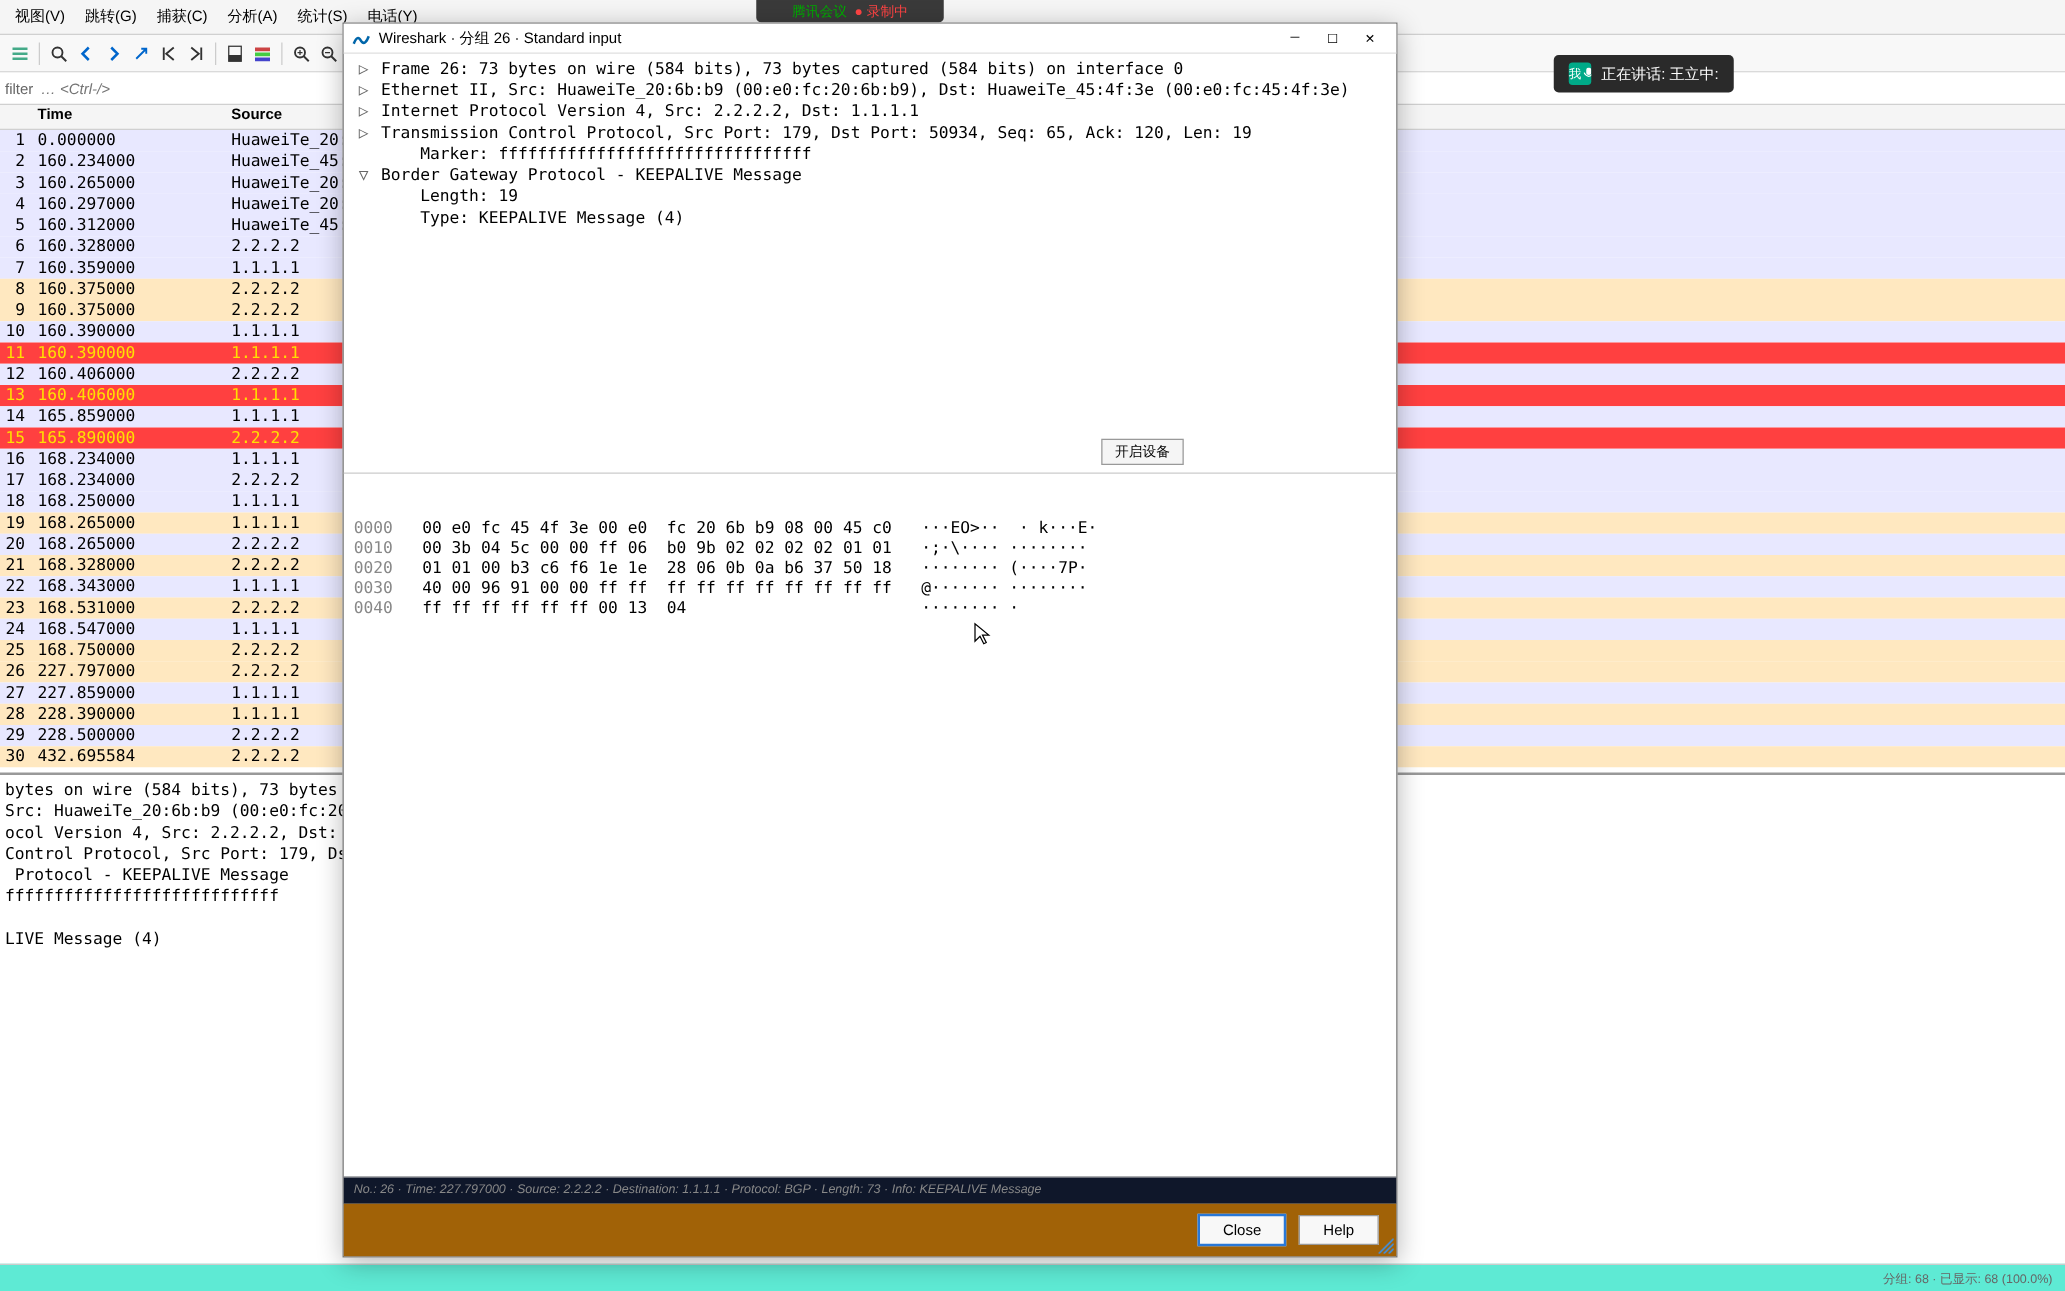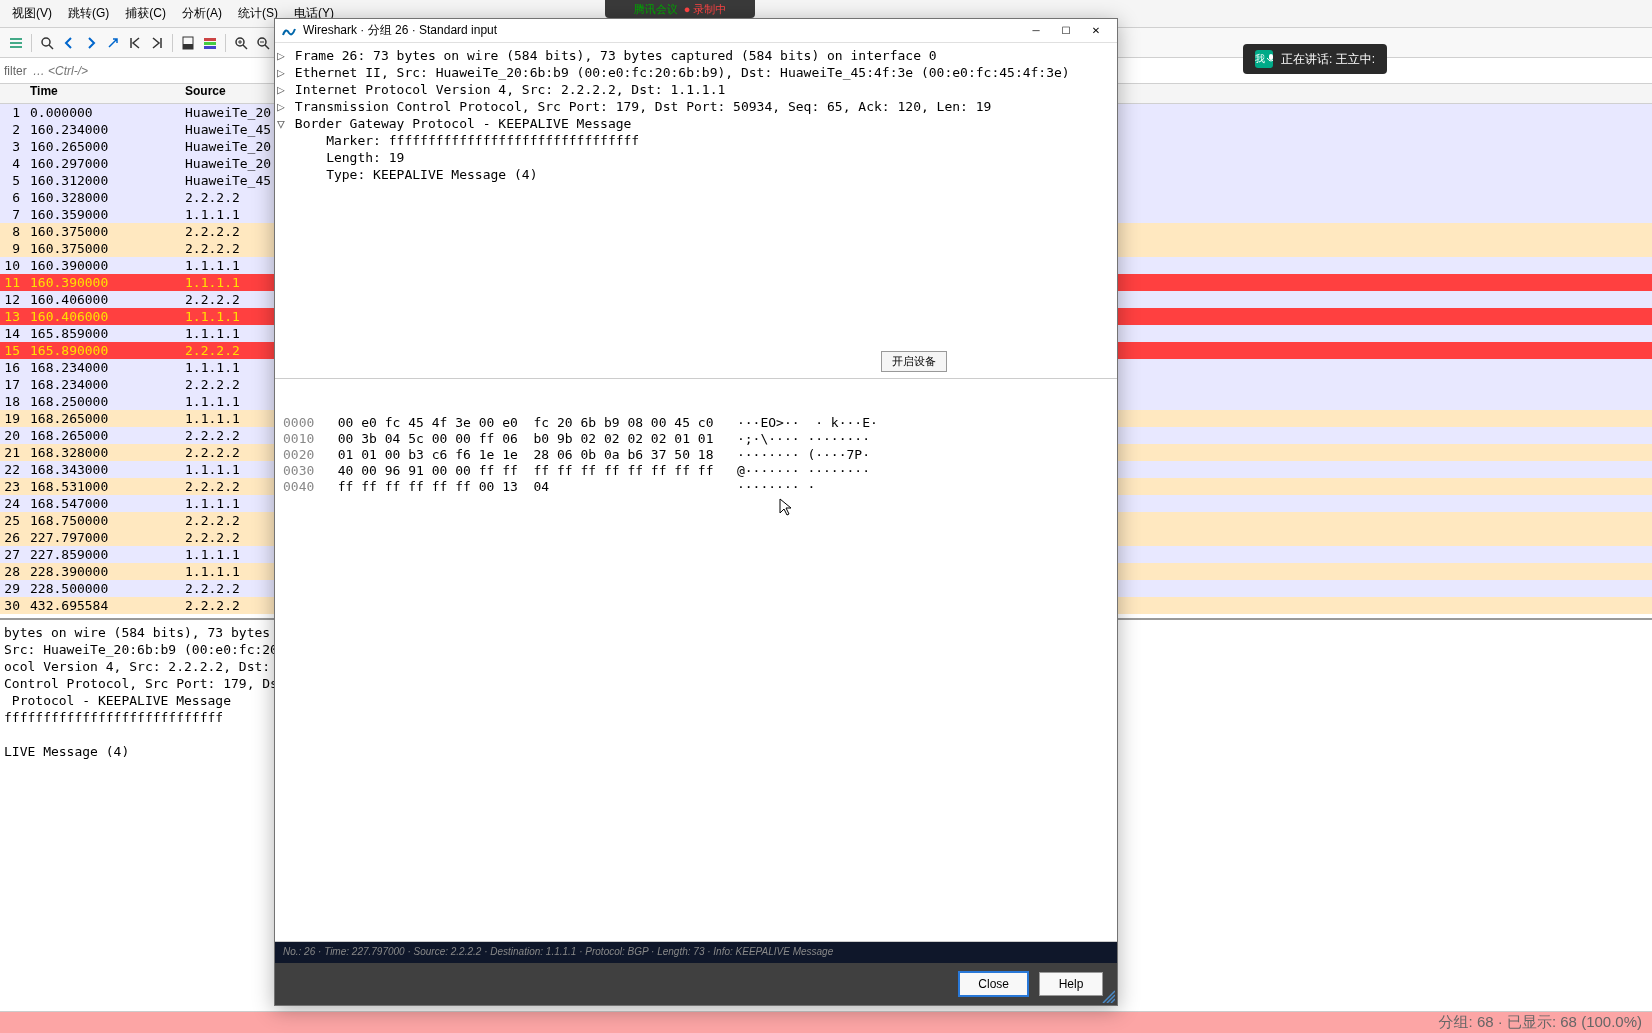--- a/index.html
+++ b/index.html
@@ -26,52 +26,52 @@
 .pl-row .time { width: 155px; padding-left: 8px; }
 .pl-row .src { width: 280px; padding-left: 8px; }
 .pl-row .info { flex: 1; padding-left: 8px; }
 .row-tcp { background: #e8e8ff; }
 .row-bgp { background: #ffe8c0; }
 .row-red { background: #ff4040; color: #ffe000; }
 
 .detail-pane-bg { position: absolute; top: 618px; left: 0; width: 1652px; height: 170px; background: #fff; border-top: 2px solid #999; font-family: Consolas, monospace; font-size: 13px; line-height: 17px; padding: 4px; white-space: pre; overflow: hidden; }
 .bottom-playback { position: absolute; bottom: 30px; left: 50%; transform: translateX(-50%); display: flex; gap: 40px; align-items: center; }
 .pb-btn { width: 40px; height: 40px; color: #fff; display: flex; flex-direction: column; align-items: center; justify-content: center; cursor: pointer; }
-.status-bottom { position: absolute; bottom: 0; left: 0; right: 0; height: 22px; background: #fca5a5; border-top: 1px solid #ccc; display: flex; align-items: center; padding: 0 10px; font-size: 15px; color: #666; }
+.status-bottom { position: absolute; bottom: 0; left: 0; right: 0; height: 22px; background: #5eead4; border-top: 1px solid #ccc; display: flex; align-items: center; padding: 0 10px; font-size: 10px; color: #666; }
 .status-bottom .right { margin-left: auto; }
 
 
 .rec-banner { position: absolute; top: 0; left: 605px; width: 150px; height: 18px; background: #3a3a3a; color: #0a0; display: flex; align-items: center; justify-content: center; font-size: 11px; border-radius: 0 0 4px 4px; }
 .rec-banner .rec { color: #f44; margin-left: 6px; }
 
 
 .speak-box { position: absolute; top: 44px; right: 265px; background: #2a2a2a; color: #fff; padding: 6px 12px; border-radius: 4px; display: flex; align-items: center; gap: 8px; font-size: 12px; }
 .speak-box .mic { width: 18px; height: 18px; background: #0a8; border-radius: 3px; display: flex; align-items: center; justify-content: center; }
 
 .edit-icon-float { position: absolute; bottom: 30px; right: 60px; color: #fff; cursor: pointer; }
 .screen-icon-float { position: absolute; bottom: 30px; right: 20px; color: #fff; cursor: pointer; }
 
 
 .dialog { position: absolute; top: 18px; left: 274px; width: 844px; height: 988px; background: #fff; border: 1px solid #737373; box-shadow: 0 4px 20px rgba(0,0,0,0.3); display: flex; flex-direction: column; }
 .dlg-title { height: 24px; background: #fff; display: flex; align-items: center; padding: 0 6px; border-bottom: 1px solid #e0e0e0; }
 .dlg-title .ws-icon { width: 16px; height: 16px; margin-right: 6px; }
 .dlg-title .title-text { flex: 1; font-size: 12px; }
 .dlg-title .win-btn { width: 30px; height: 20px; display: flex; align-items: center; justify-content: center; cursor: pointer; font-size: 10px; }
 
-.dlg-details { height: 336px; overflow: auto; font-family: Consolas, monospace; font-size: 13px; line-height: 17px; padding: 4px 0; border-bottom: 1px solid #ccc; position: relative; }
+.dlg-details { height: 336px; overflow: auto; font-family: Consolas, monospace; font-size: 13px; line-height: 17px; padding: 4px 10px; border-bottom: 1px solid #ccc; position: relative; }
 .tree-line { white-space: pre; }
 .tree-toggle { display: inline-block; width: 12px; text-align: center; color: #666; cursor: pointer; }
 .dlg-details .device-btn { position: absolute; right: 170px; top: 308px; background: #f5f5f5; border: 1px solid #999; padding: 2px 10px; font-size: 11px; cursor: pointer; }
 
 .dlg-hex { flex: 1; overflow: auto; font-family: Consolas, monospace; font-size: 13px; line-height: 16px; padding: 4px 8px; white-space: pre; position: relative; }
 .hex-offset { color: #888; }
 .cursor-cross { position: absolute; top: 102px; left: 452px; font-size: 14px; pointer-events: none; }
 
 .dlg-status { height: 22px; background: #0f172a; border-top: 1px solid #ccc; font-size: 10px; font-style: italic; color: #888; padding: 4px 8px; white-space: nowrap; overflow: hidden; }
-.dlg-btns { height: 42px; background: #404040; display: flex; align-items: center; justify-content: flex-end; padding: 0 14px; gap: 10px; }
+.dlg-btns { height: 42px; background: #a16207; display: flex; align-items: center; justify-content: flex-end; padding: 0 14px; gap: 10px; }
 .dlg-btn { min-width: 64px; padding: 4px 18px; border: 1px solid #999; background: #f8f8f8; cursor: pointer; font-size: 12px; }
 .dlg-btn.primary { border: 2px solid #2878d8; }
 .dlg-resize { position: absolute; bottom: 2px; right: 2px; width: 14px; height: 14px; }
 </style>
 </head>
 <body>
 
 <div class="main-bg">
   <div class="menubar">
     <span>视图(V)</span>
@@ -432,22 +432,22 @@
     <div class="win-btn">☐</div>
     <div class="win-btn">✕</div>
   </div>
 
   <div class="dlg-details">
     <div id="tree-rows">
         <div class="tree-line"><span class="tree-toggle">▷</span> Frame 26: 73 bytes on wire (584 bits), 73 bytes captured (584 bits) on interface 0</div>
         <div class="tree-line"><span class="tree-toggle">▷</span> Ethernet II, Src: HuaweiTe_20:6b:b9 (00:e0:fc:20:6b:b9), Dst: HuaweiTe_45:4f:3e (00:e0:fc:45:4f:3e)</div>
         <div class="tree-line"><span class="tree-toggle">▷</span> Internet Protocol Version 4, Src: 2.2.2.2, Dst: 1.1.1.1</div>
         <div class="tree-line"><span class="tree-toggle">▷</span> Transmission Control Protocol, Src Port: 179, Dst Port: 50934, Seq: 65, Ack: 120, Len: 19</div>
+        <div class="tree-line"><span class="tree-toggle"> </span>     Marker: ffffffffffffffffffffffffffffffff</div>
         <div class="tree-line"><span class="tree-toggle">▽</span> Border Gateway Protocol - KEEPALIVE Message</div>
-        <div class="tree-line"><span class="tree-toggle"> </span>     Marker: ffffffffffffffffffffffffffffffff</div>
         <div class="tree-line"><span class="tree-toggle"> </span>     Length: 19</div>
         <div class="tree-line"><span class="tree-toggle"> </span>     Type: KEEPALIVE Message (4)</div>
       </div>
     <button class="device-btn">开启设备</button>
   </div>
 
   <div class="dlg-hex">
     <div id="hex-rows"><div><span class="hex-offset">0000</span>   00 e0 fc 45 4f 3e 00 e0  fc 20 6b b9 08 00 45 c0   ···EO&gt;··  · k···E·</div><div><span class="hex-offset">0010</span>   00 3b 04 5c 00 00 ff 06  b0 9b 02 02 02 02 01 01   ·;·\···· ········</div><div><span class="hex-offset">0020</span>   01 01 00 b3 c6 f6 1e 1e  28 06 0b 0a b6 37 50 18   ········ (····7P·</div><div><span class="hex-offset">0030</span>   40 00 96 91 00 00 ff ff  ff ff ff ff ff ff ff ff   @······· ········</div><div><span class="hex-offset">0040</span>   ff ff ff ff ff ff 00 13  04                        ········ ·</div></div>
     <div class="cursor-cross">
       <svg width="16" height="20">

